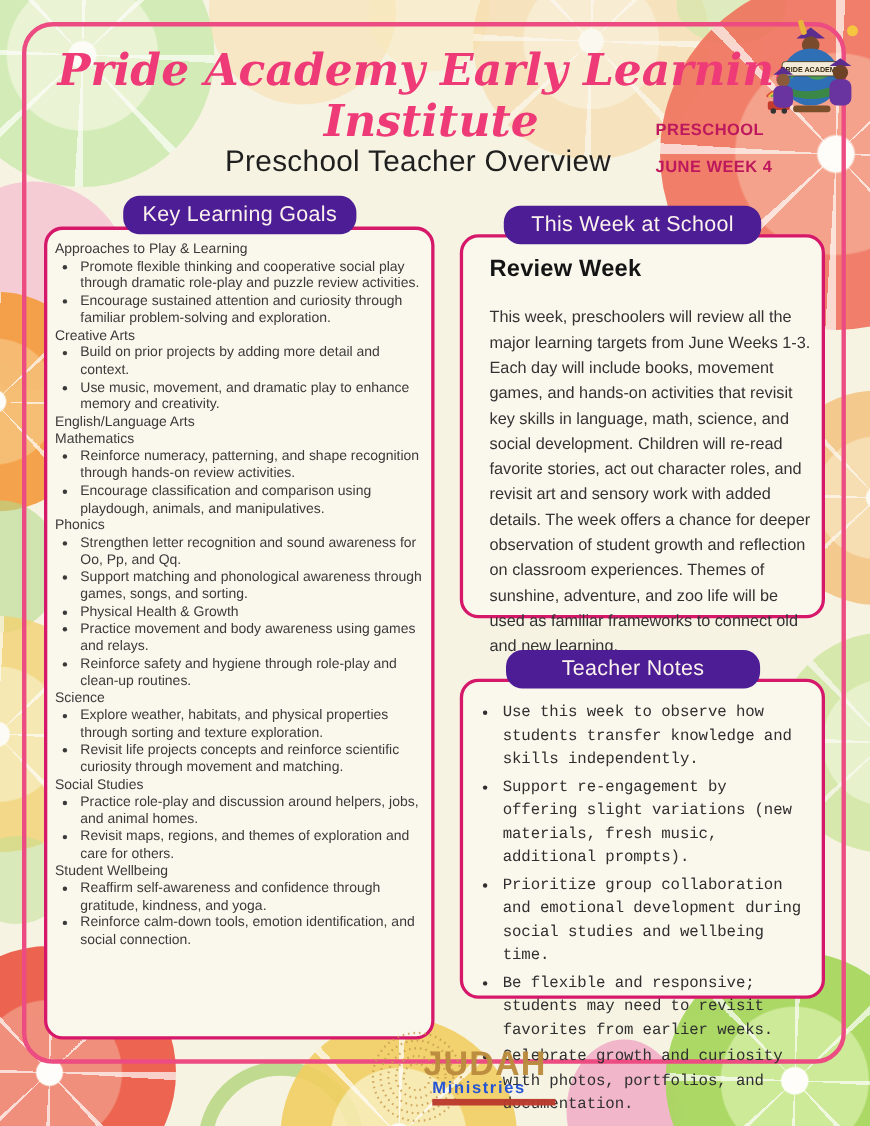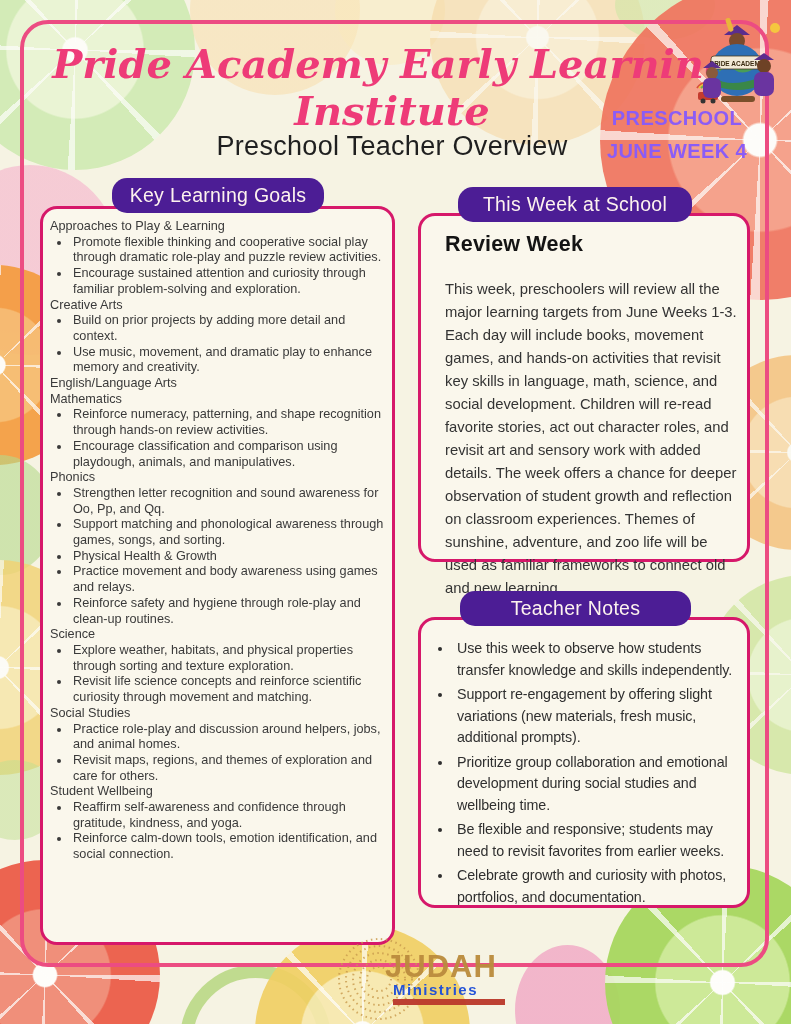--- a/index.html
+++ b/index.html
@@ -19,37 +19,37 @@
   .ring{border-radius:50%;border:13px solid #9ccb57;background:transparent;}
 
   
   .frame{position:absolute;left:20px;top:20px;width:749px;height:947px;box-sizing:border-box;
          border:4px solid #ec4c82;border-radius:28px;z-index:1;}
 
   
   .title{position:absolute;left:52px;top:40px;width:680px;text-align:center;z-index:2;
          font-family:"DejaVu Serif",serif;font-style:italic;font-weight:bold;
          font-size:40px;line-height:47px;color:#ee3b78;}
-  .subtitle{position:absolute;left:92px;top:131px;width:600px;text-align:center;z-index:2;
+  .subtitle{position:absolute;left:80px;top:131px;width:600px;text-align:center;z-index:2;
             font-size:27px;color:#1f1f1f;letter-spacing:.3px;}
-  .week-label{position:absolute;left:596px;top:102px;width:162px;text-align:center;z-index:3;
-              font-size:20px;font-weight:bold;color:#8b5cf6;line-height:33px;letter-spacing:.4px;}
+  .week-label{position:absolute;left:596px;top:102px;width:162px;text-align:left;z-index:3;
+              font-size:15px;font-weight:bold;color:#be185d;line-height:33px;letter-spacing:.4px;}
   .school-logo{position:absolute;right:8px;top:8px;width:92px;height:96px;z-index:3;}
 
   
   .pill{position:absolute;z-index:4;background:#4c1d95;color:#fdf2ee;border-radius:15px;
         display:flex;align-items:center;justify-content:center;font-size:19.5px;letter-spacing:.3px;}
   .pill-klg{left:112px;top:178px;width:212px;height:35px;}
   .pill-tws{left:458px;top:187px;width:234px;height:35px;}
   .pill-tn {left:460px;top:591px;width:231px;height:35px;}
   .box{position:absolute;z-index:2;box-sizing:border-box;background:#faf7ec;
        border:3.5px solid #d6186a;border-radius:17px;}
   .box-klg{left:40px;top:206px;width:355px;height:739px;padding:10px 5px 0 7px;}
   .box-tws{left:418px;top:213px;width:332px;height:349px;padding:16px 20px 0 24px;}
-  .box-tn {left:418px;top:617px;width:332px;height:291px;padding:12px 12px 0 12px;}
+  .box-tn {left:418px;top:617px;width:332px;height:291px;padding:12px 12px 0 12px;font-family:Liberation Mono, monospace;}
 
   
   .goal-heading{font-size:12.7px;line-height:15.7px;color:#3a3a3a;}
   .goal-list{margin:0;padding-left:21px;font-size:12.7px;line-height:15.7px;color:#3a3a3a;}
   .goal-list li{padding-left:2px;}
 
   
   .review-title{font-size:21.5px;font-weight:bold;color:#141414;letter-spacing:.2px;}
   .review-body{margin-top:21px;font-size:14.8px;line-height:23px;color:#333;width:292px;}
   .tn-list{margin:6px 0 0 0;padding-left:20px;font-size:14.3px;line-height:21.5px;
@@ -149,21 +149,21 @@
         <ul class="goal-list">
           <li>Strengthen letter recognition and sound awareness for Oo, Pp, and Qq.</li>
           <li>Support matching and phonological awareness through games, songs, and sorting.</li>
           <li>Physical Health &amp; Growth</li>
           <li>Practice movement and body awareness using games and relays.</li>
           <li>Reinforce safety and hygiene through role-play and clean-up routines.</li>
         </ul>
         <div class="goal-heading">Science</div>
         <ul class="goal-list">
           <li>Explore weather, habitats, and physical properties through sorting and texture exploration.</li>
-          <li>Revisit life science concepts and reinforce scientific curiosity through movement and matching.</li>
+          <li>Revisit life projects concepts and reinforce scientific curiosity through movement and matching.</li>
         </ul>
         <div class="goal-heading">Social Studies</div>
         <ul class="goal-list">
           <li>Practice role-play and discussion around helpers, jobs, and animal homes.</li>
           <li>Revisit maps, regions, and themes of exploration and care for others.</li>
         </ul>
         <div class="goal-heading">Student Wellbeing</div>
         <ul class="goal-list">
           <li>Reaffirm self-awareness and confidence through gratitude, kindness, and yoga.</li>
           <li>Reinforce calm-down tools, emotion identification, and social connection.</li>

